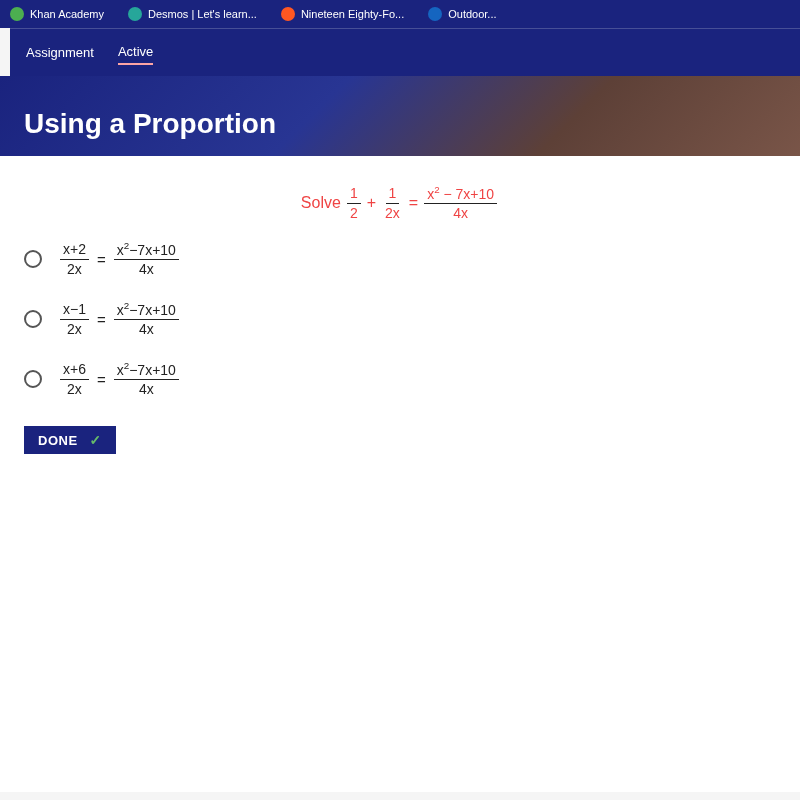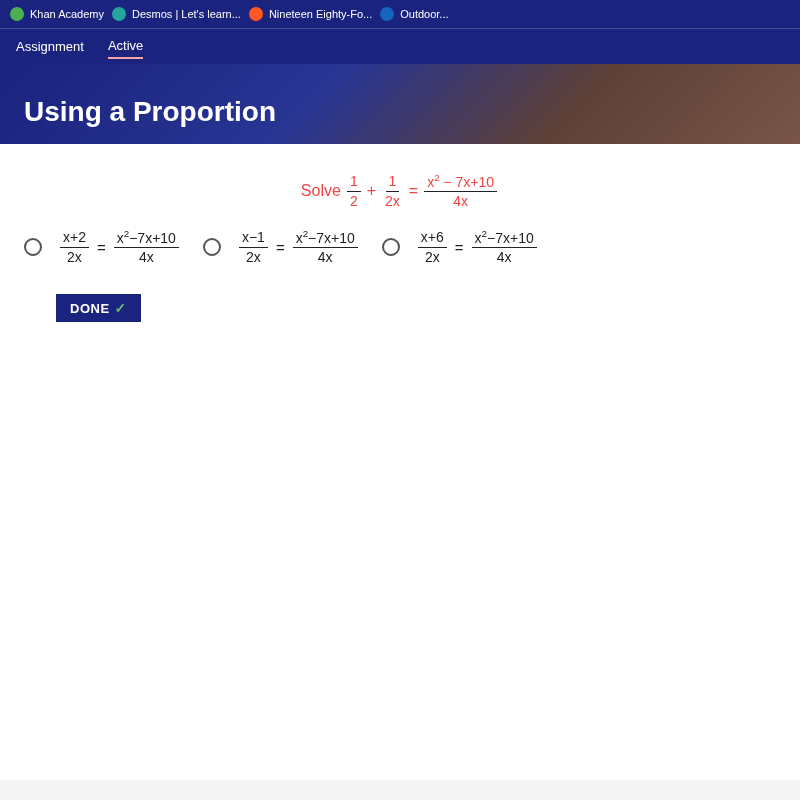--- a/index.html
+++ b/index.html
@@ -11,21 +11,21 @@
       overflow: hidden;
     }
 
     
     .browser-bar {
       background: #1a237e;
       height: 28px;
       display: flex;
       align-items: center;
       padding: 0 10px;
-      gap: 8px;
+      gap: 24px;
     }
     .browser-tab {
       display: flex;
       align-items: center;
       gap: 6px;
       color: white;
       font-size: 11px;
     }
     .tab-icon {
       width: 14px;
@@ -34,26 +34,27 @@
       display: inline-block;
     }
     .tab-icon.green { background: #4caf50; }
     .tab-icon.teal { background: #26a69a; }
     .tab-icon.orange { background: #ff5722; }
     .tab-icon.blue { background: #1565c0; }
 
     
     .nav-bar {
       background: #1a237e;
-      height: 36px;
+      height: 48px;
       display: flex;
       align-items: center;
       padding: 0 16px;
       gap: 24px;
       border-top: 1px solid rgba(255,255,255,0.2);
+      margin-left: 10px;
     }
     .nav-item {
       color: white;
       font-size: 13px;
       font-weight: 500;
       cursor: pointer;
       padding: 4px 0;
     }
     .nav-item.active {
       border-bottom: 2px solid #fca5a5;
@@ -116,21 +117,21 @@
     .question-text {
       font-size: 15px;
       color: #222;
       margin-bottom: 22px;
       line-height: 1.5;
     }
 
     
     .answer-choices {
       display: flex;
-      flex-direction: row;
+      flex-direction: column;
       gap: 22px;
     }
 
     .answer-choice {
       display: flex;
       align-items: center;
       gap: 16px;
     }
 
     .radio-circle {
@@ -148,31 +149,30 @@
       align-items: center;
       gap: 6px;
       font-size: 15px;
       color: #222;
     }
 
     
     .done-btn {
       display: inline-flex;
       align-items: center;
-      gap: 5px;
+      gap: 12px;
       background: #1a237e;
       color: white;
       font-size: 13px;
       font-weight: 700;
       padding: 6px 14px;
       border: none;
       cursor: pointer;
       margin-top: 28px;
       letter-spacing: 0.5px;
-      margin-left: 32px;
     }
     .check-icon {
       color: #66bb6a;
       font-size: 14px;
     }
 
     
     sup {
       font-size: 0.7em;
       vertical-align: super;

